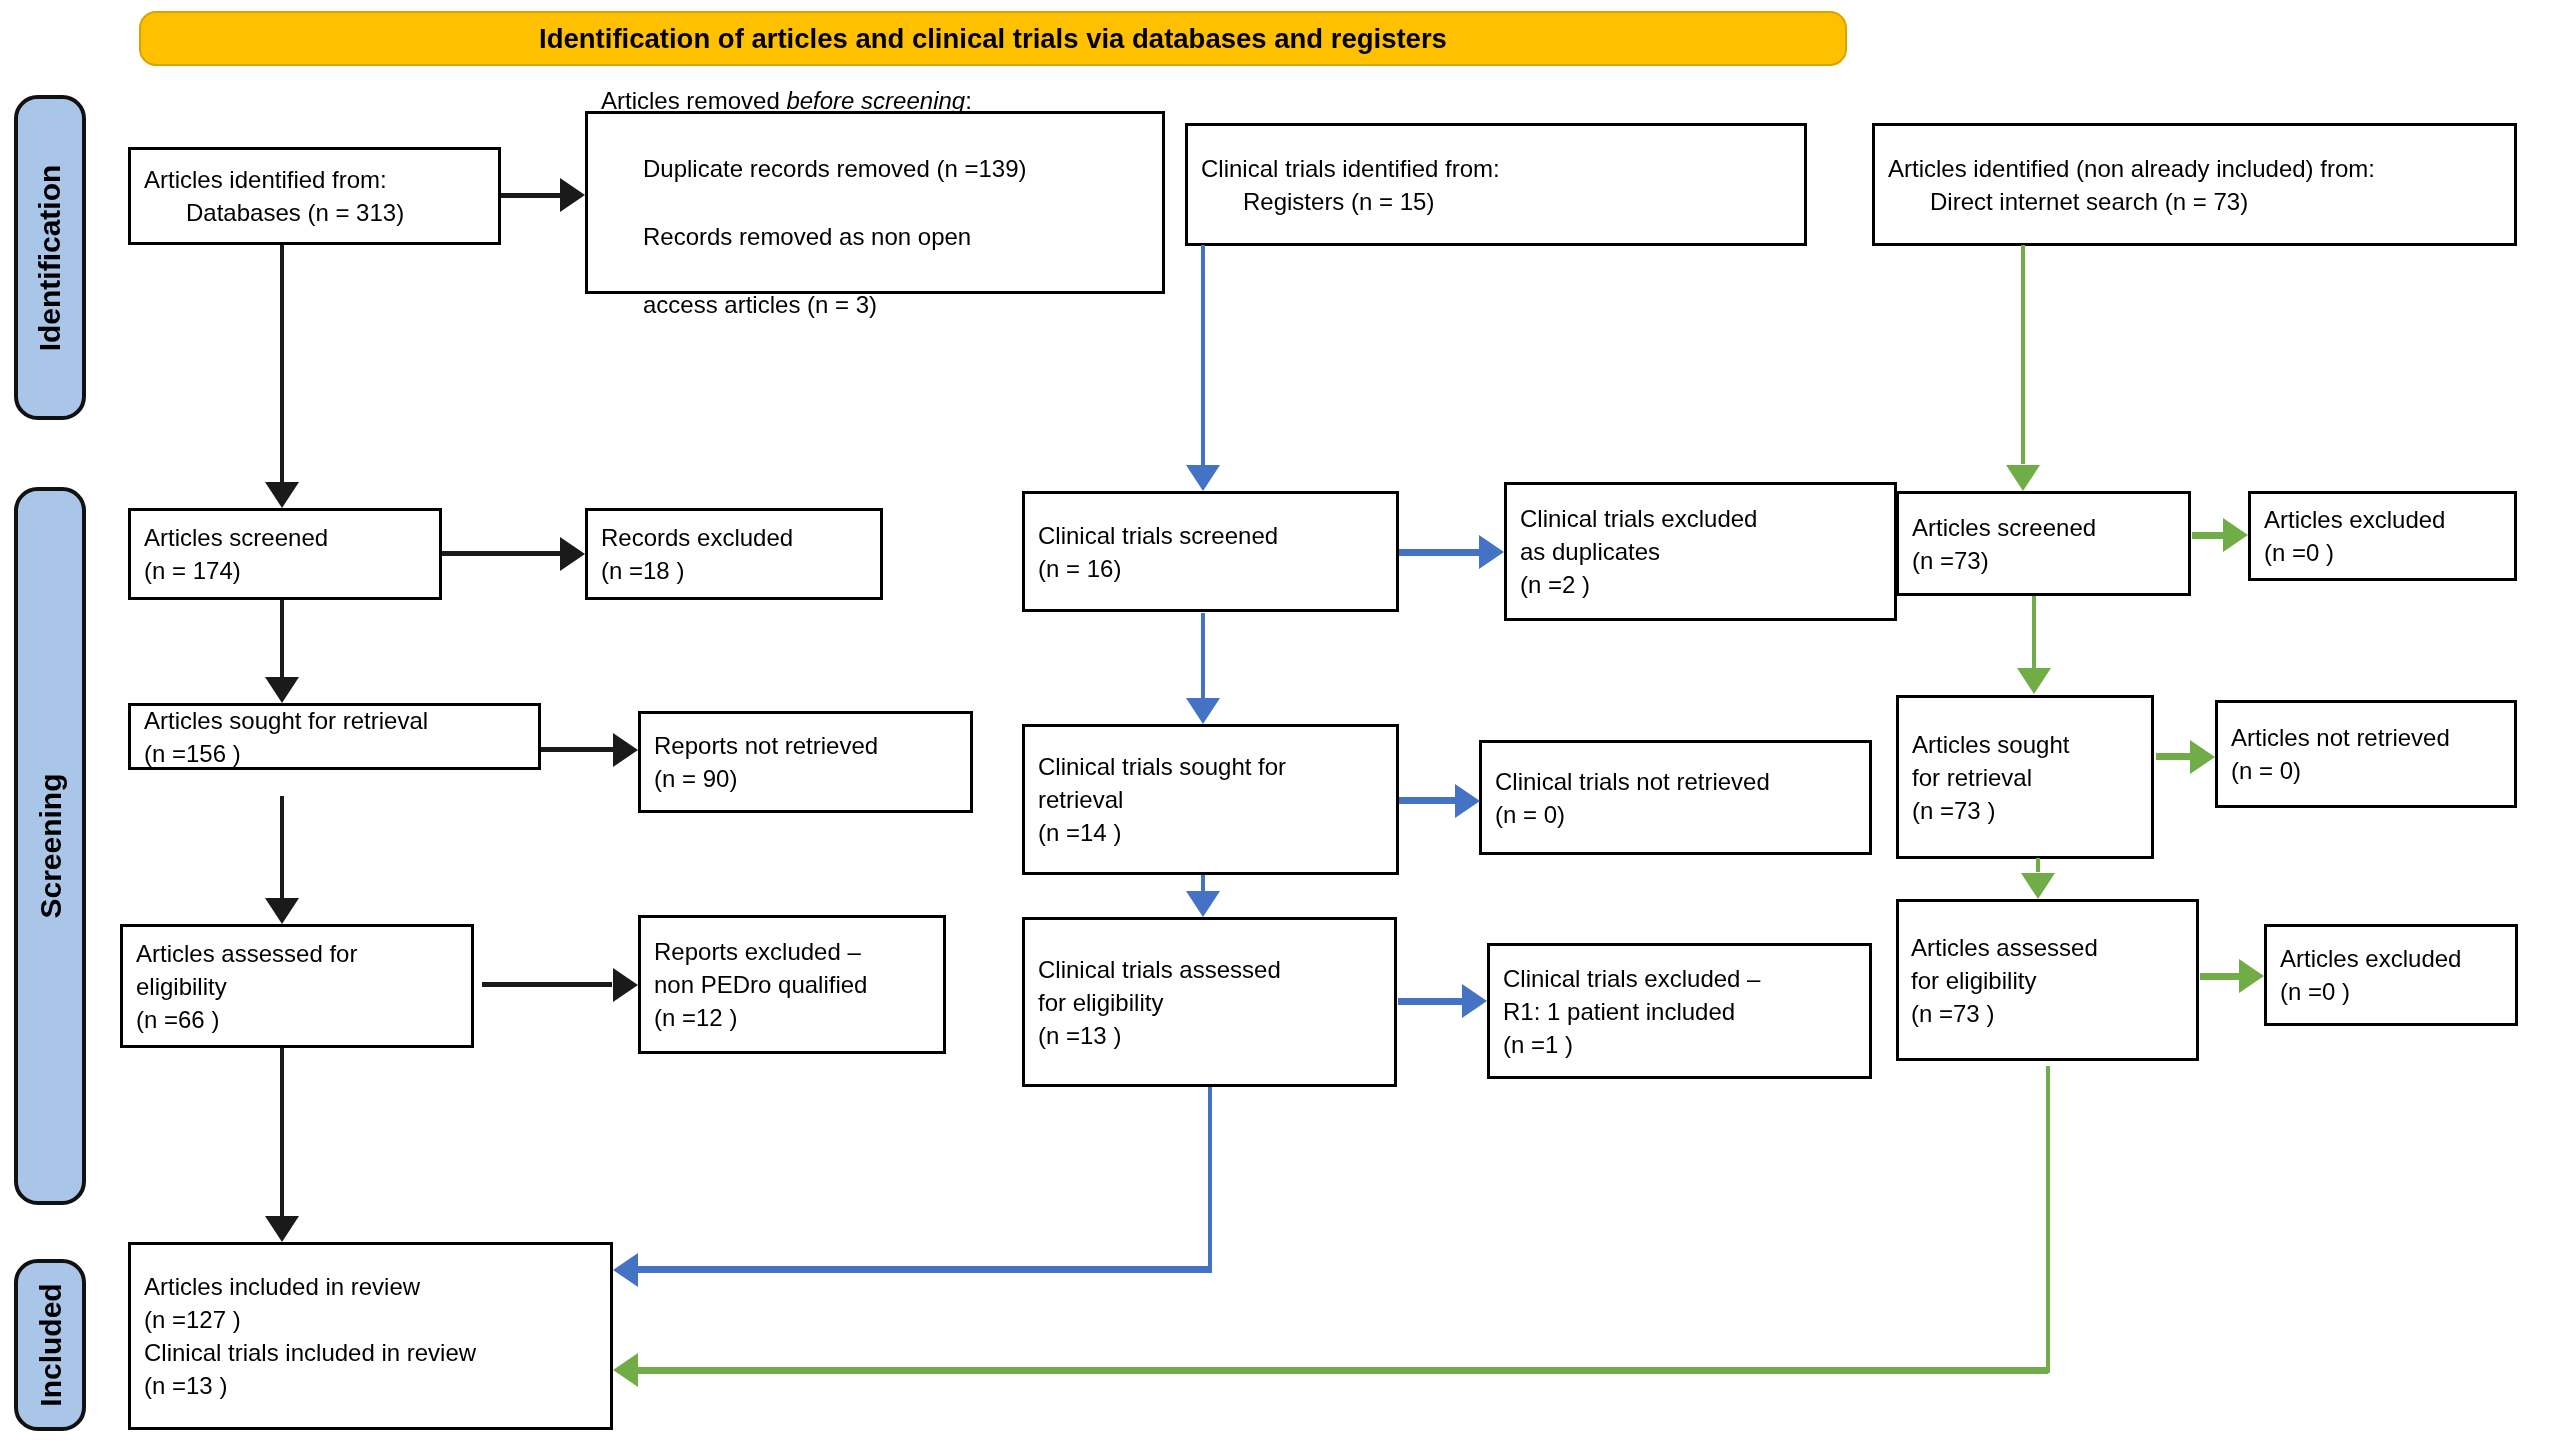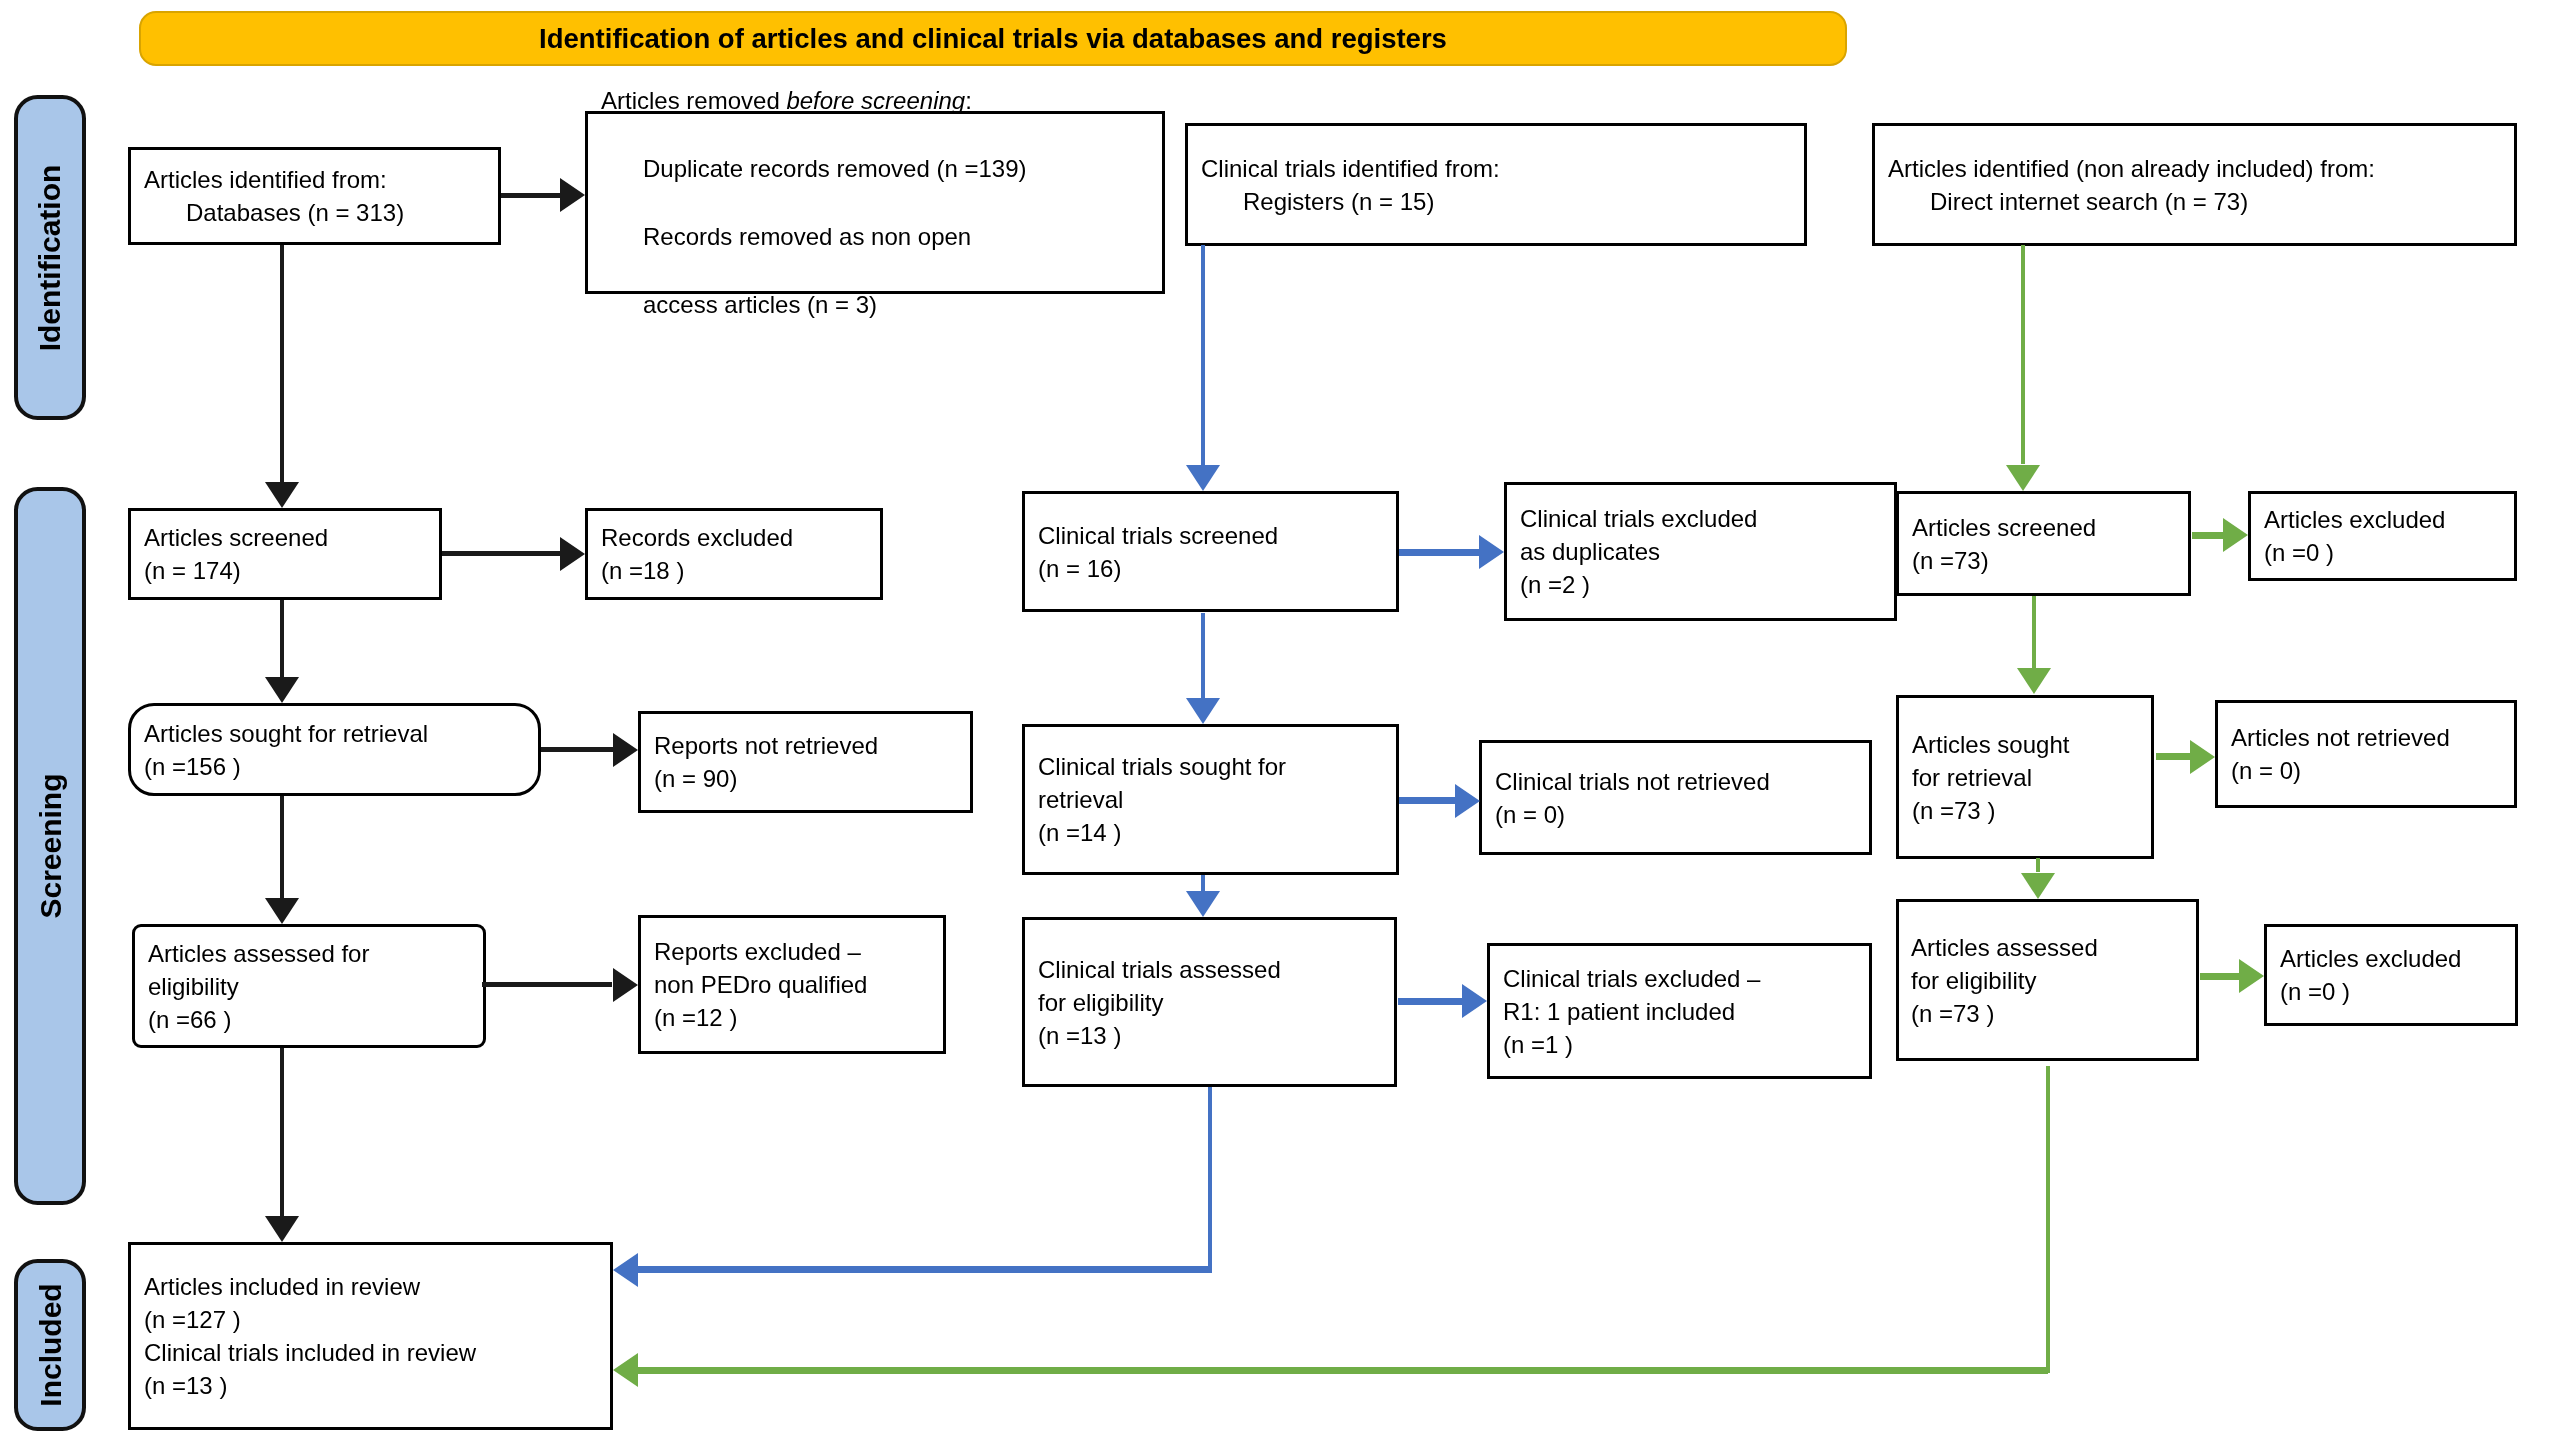--- a/index.html
+++ b/index.html
@@ -70,31 +70,31 @@
   <div class="box" style="left:128px;top:508px;width:314px;height:92px;">
     <div class="ln">Articles screened</div>
     <div class="ln">(n = 174)</div>
   </div>
 
   <div class="box" style="left:585px;top:508px;width:298px;height:92px;">
     <div class="ln">Records excluded</div>
     <div class="ln">(n =18 )</div>
   </div>
 
-  <div class="box" style="left:128px;top:703px;width:413px;height:93px;border-radius:26px;">
+  <div class="box" style="left:128px;top:703px;width:413px;height:67px;">
     <div class="ln">Articles sought for retrieval</div>
     <div class="ln">(n =156 )</div>
   </div>
 
   <div class="box" style="left:638px;top:711px;width:335px;height:102px;">
     <div class="ln">Reports not retrieved</div>
     <div class="ln">(n = 90)</div>
   </div>
 
-  <div class="box" style="left:132px;top:924px;width:354px;height:124px;border-radius:9px;">
+  <div class="box" style="left:120px;top:924px;width:354px;height:124px;">
     <div class="ln">Articles assessed for</div>
     <div class="ln">eligibility</div>
     <div class="ln">(n =66 )</div>
   </div>
 
   <div class="box" style="left:638px;top:915px;width:308px;height:139px;">
     <div class="ln">Reports excluded –</div>
     <div class="ln">non PEDro qualified</div>
     <div class="ln">(n =12 )</div>
   </div>

